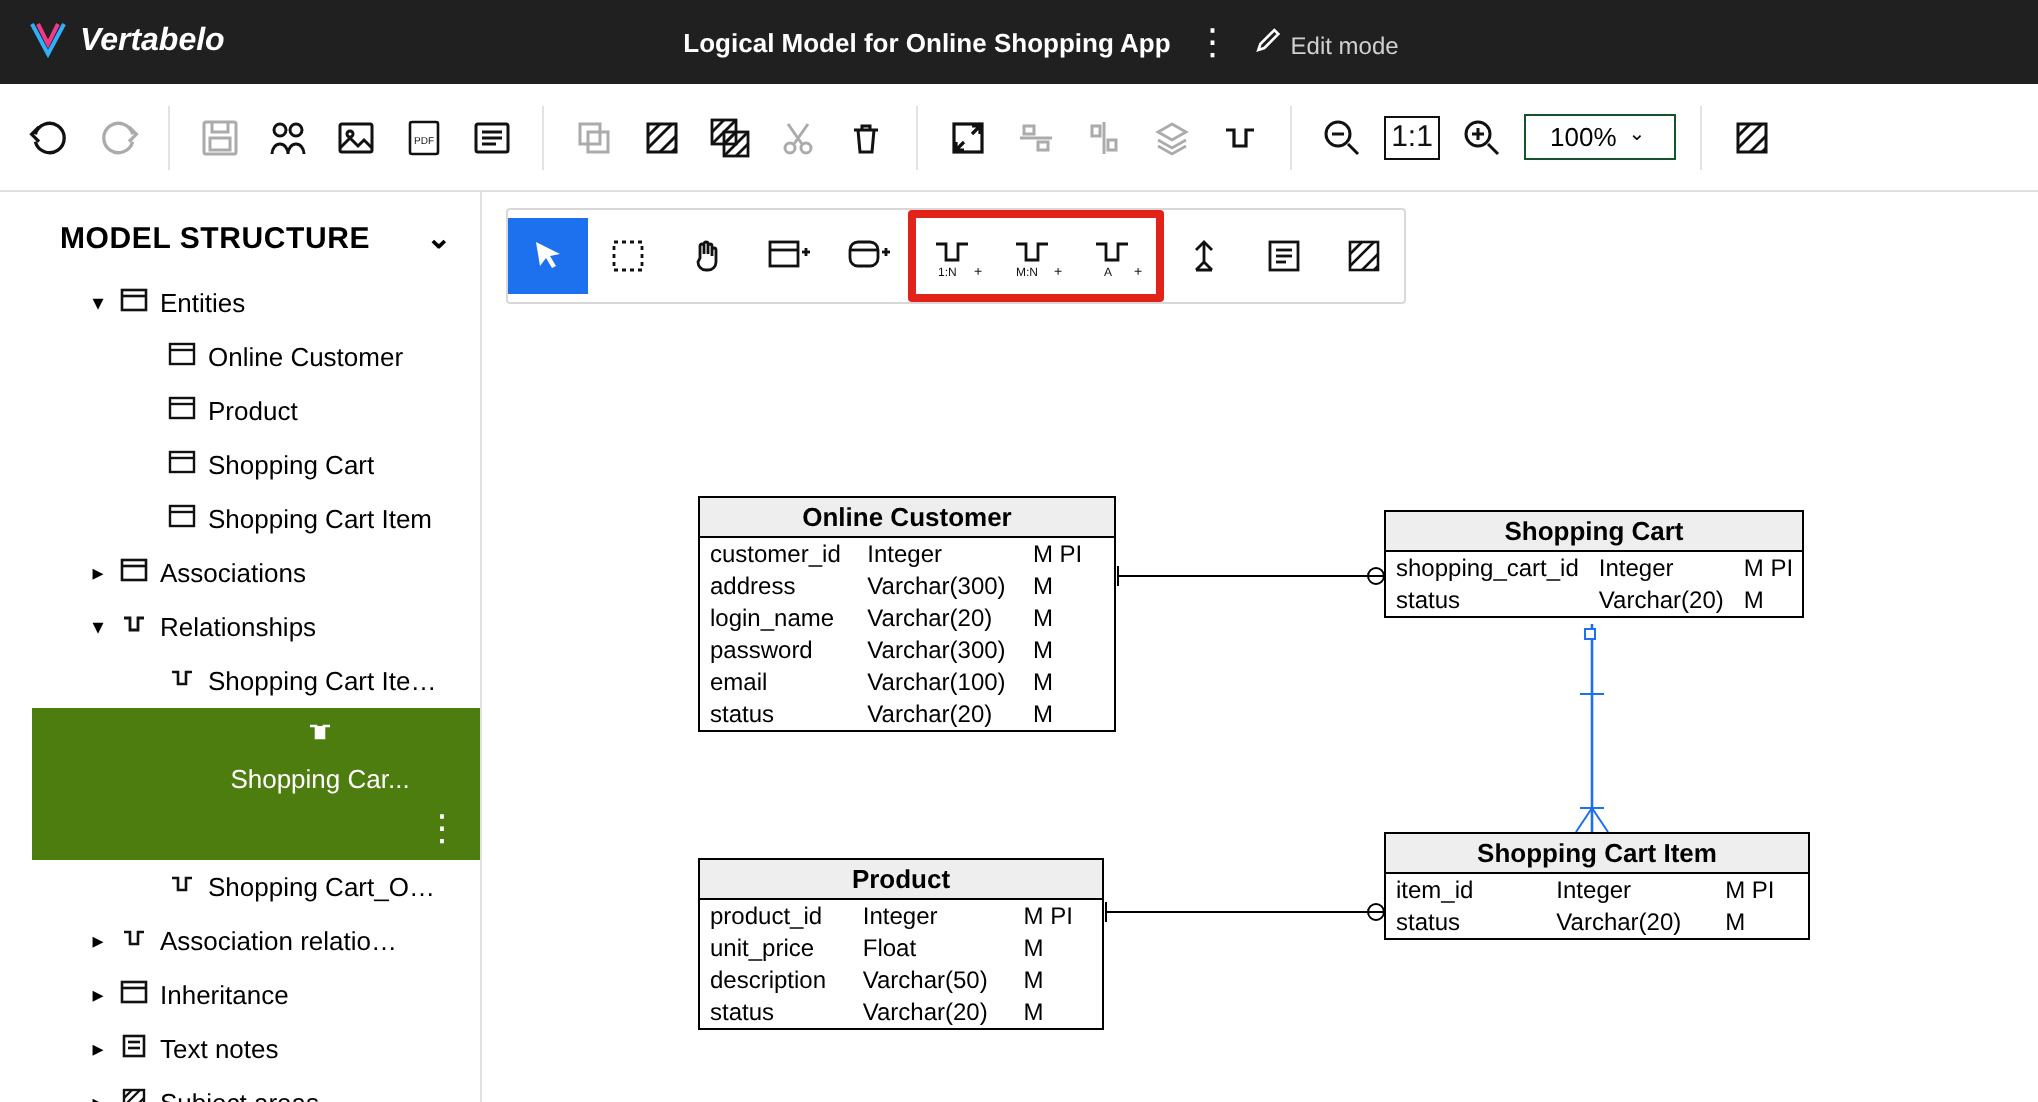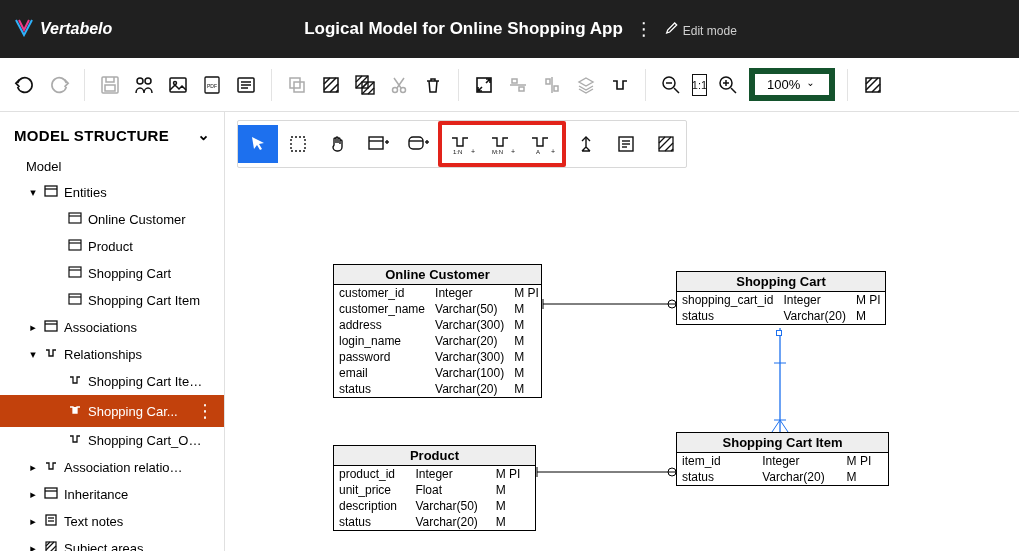--- a/index.html
+++ b/index.html
@@ -1,45 +1,45 @@
 <!DOCTYPE html>
 <html><head>
   <meta charset="utf-8">
   <style>
     * { box-sizing: border-box; margin: 0; padding: 0; font-family: Arial, sans-serif; }
     body { width: 1019px; height: 551px; background: #fff; overflow: hidden; position: relative; }
 
     
     .header {
-      height: 58px; background: #202020; display: flex; align-items: center;
+      height: 42px; background: #202020; display: flex; align-items: center;
       justify-content: space-between; padding: 0 14px; color: #fff;
     }
     .brand { display: flex; align-items: center; gap: 6px; }
     .brand-name { font-size: 16px; font-style: italic; font-weight: 700; }
     .header-center { display: flex; align-items: center; gap: 12px; position: absolute; left: 50%; transform: translateX(-50%); }
-    .model-title { font-size: 17px; font-weight: 700; margin-left: 22px; }
+    .model-title { font-size: 13px; font-weight: 700; margin-left: 22px; }
     .header-right { display: flex; align-items: center; gap: 6px; color: #c5c5c5; font-size: 13px; }
     .pencil-icon svg { stroke: #fff; }
 
     
     .toolbar { height: 54px; border-bottom: 1px solid #e0e0e0; display: flex; align-items: center; padding: 0 12px; gap: 8px; }
     .tb-group { display: flex; align-items: center; gap: 8px; }
     .tb-sep { width: 1px; height: 32px; background: #e3e3e3; margin: 0 4px; }
     .tb-btn { width: 26px; height: 26px; display: flex; align-items: center; justify-content: center; cursor: pointer; color: #111; }
     .tb-btn.disabled { opacity: .35; }
-    .zoom-box { border: 6px solid #14532d; padding: 3px 14px 3px 12px; font-size: 13px; display:flex; align-items:flex-start; gap:6px; }
+    .zoom-box { border: 1px solid #14532d; padding: 3px 14px 3px 12px; font-size: 13px; display:flex; align-items:flex-start; gap:6px; }
 
     
-    .content { display: flex; height: calc(100% - 96px); }
+    .content { display: flex; height: calc(100% - 96px); padding-left: 16px; }
     .sidebar { width: 225px; border-right: 1px solid #e0e0e0; padding: 10px 0; overflow-y:auto; }
     .sidebar-title { display: flex; justify-content: space-between; align-items: center; padding: 4px 14px 10px; font-size: 15px; font-weight: 600; letter-spacing:.3px; }
     .tree { font-size: 13px; }
     .tree li { list-style: none; }
     .tree-row { display:flex; align-items:center; gap:6px; padding: 5px 4px 5px 10px; cursor:pointer; }
-    .tree-row.selected { background:#c2410c; color:#fff; }
+    .tree-row.selected { background:#4d7c0f; color:#fff;flex-direction:column; }
     .tree-row.selected svg { stroke:#fff; fill:#fff; }
     .indent-1 { padding-left: 28px; }
     .indent-3 { padding-left: 68px; }
     .twisty { width:10px; text-align:center; font-size:11px; }
     .twisty.blank { visibility:hidden; }
     .row-dots { color:#fff; font-size:18px; margin-left:auto; margin-right:6px; }
     .node-label { white-space:nowrap; overflow:hidden; text-overflow:ellipsis; max-width:120px; }
 
     
     .canvas-wrap { flex:1; position:relative; background:#fff; overflow:hidden; }
@@ -213,21 +213,21 @@
   </div>
   <div class="tb-sep"></div>
   <div class="tb-group">
     <span class="tb-btn">
         <svg width="22" height="22" viewBox="0 0 22 22" fill="none" stroke="#111" stroke-width="1.5">
           <circle cx="9" cy="9" r="6"></circle>
           <line x1="14" y1="14" x2="19" y2="19"></line>
           <line x1="6" y1="9" x2="12" y2="9"></line>
         </svg>
       </span>
-    <span class="tb-btn" style="border:1px solid #111;width:15px;height:22px;font-size:11px">1:1</span>
+    <span class="tb-btn" style="border:1px solid #111;width:28px;height:22px;font-size:15px">1:1</span>
     <span class="tb-btn">
         <svg width="22" height="22" viewBox="0 0 22 22" fill="none" stroke="#111" stroke-width="1.5">
           <circle cx="9" cy="9" r="6"></circle>
           <line x1="14" y1="14" x2="19" y2="19"></line>
           <line x1="6" y1="9" x2="12" y2="9"></line>
           <line x1="9" y1="6" x2="9" y2="12"></line>
         </svg>
       </span>
     <span class="zoom-box">
       <span>100%</span>
@@ -246,26 +246,20 @@
 </div>
 
 <div class="content">
 
   <aside class="sidebar">
     <div class="sidebar-title">
       <span>MODEL STRUCTURE</span>
       <span>⌄</span>
     </div>
     <ul class="tree">
-      <li>
-          <div class="tree-row">
-            <span class="twisty blank">.</span>
-            <span class="node-label">Model</span>
-          </div>
-        </li>
 
       <li>
           <div class="tree-row indent-1">
         <span class="twisty">▾</span>
         <span><svg width="14" height="14" viewBox="0 0 14 14" fill="none" stroke="#111" stroke-width="1.3">
                 <rect x="1" y="2" width="12" height="10"></rect>
                 <line x1="1" y1="5" x2="13" y2="5"></line>
               </svg></span>
         <span class="node-label">Entities</span>
       </div>
@@ -495,25 +489,20 @@
     <div class="entity" style="left:108px;top:152px;width:209px">
       <div class="entity-title">Online Customer</div>
       <table>
         <tbody>
             <tr>
               <td class="col-name">customer_id</td>
               <td class="col-type">Integer</td>
               <td class="col-k">M PI</td>
             </tr>
         <tr>
-              <td class="col-name">customer_name</td>
-              <td class="col-type">Varchar(50)</td>
-              <td class="col-k">M</td>
-            </tr>
-        <tr>
               <td class="col-name">address</td>
               <td class="col-type">Varchar(300)</td>
               <td class="col-k">M</td>
             </tr>
         <tr>
               <td class="col-name">login_name</td>
               <td class="col-type">Varchar(20)</td>
               <td class="col-k">M</td>
             </tr>
         <tr>

